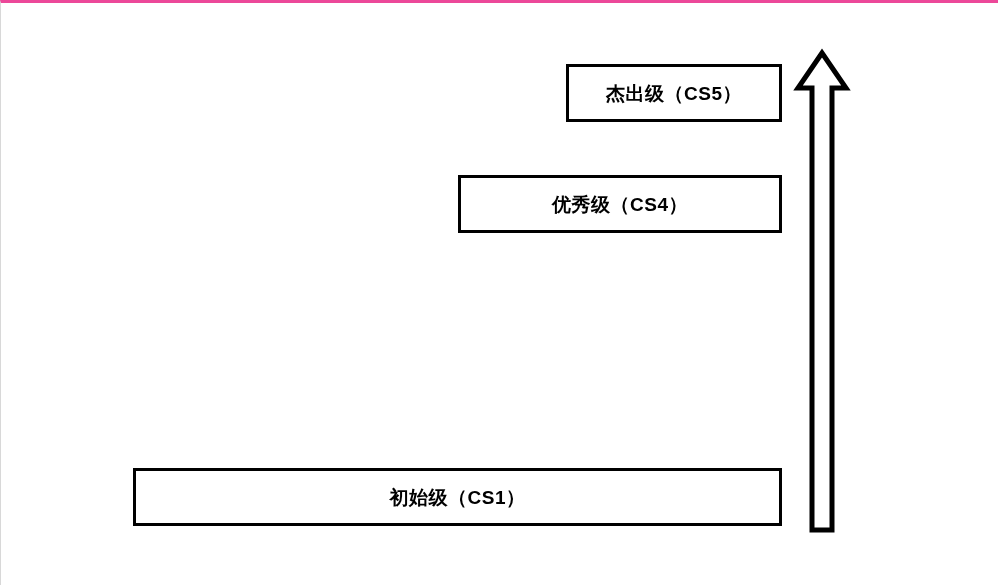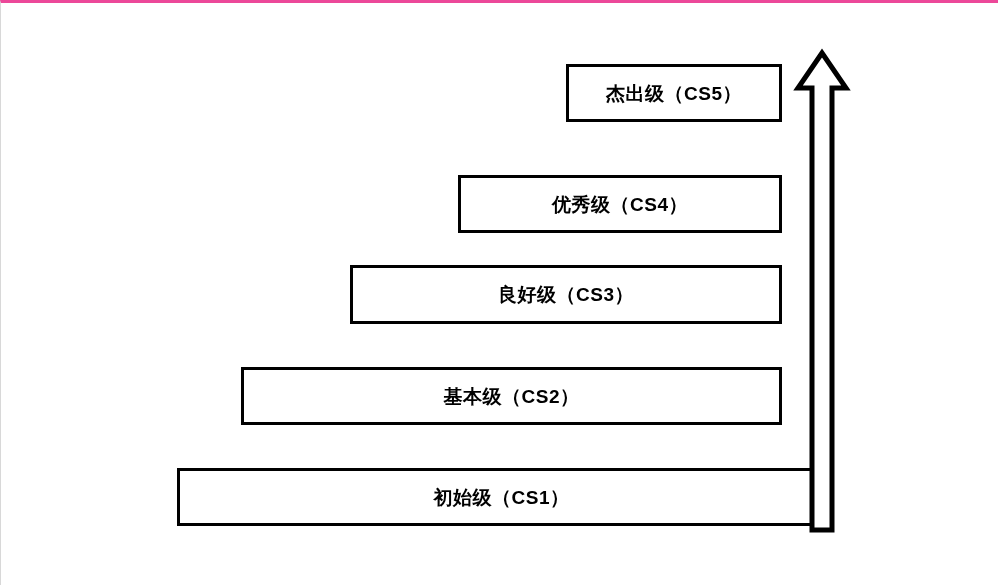--- a/index.html
+++ b/index.html
@@ -57,29 +57,23 @@
 <div id="canvas">
 
   <div class="level-box" id="box-cs5" style="left: 565px; top: 61px; width: 216px; height: 58px;">
     <span class="level-label">杰出级（CS5）</span>
   </div>
 
   <div class="level-box" id="box-cs4" style="left: 457px; top: 172px; width: 324px; height: 58px;">
     <span class="level-label">优秀级（CS4）</span>
   </div>
 
-  <div class="level-box" id="box-cs3" style="left: 349px; top: 262px; width: 432px; height: 59px;">
-    <span class="level-label">良好级（CS3）</span>
-  </div>
 
-  <div class="level-box" id="box-cs2" style="left: 240px; top: 364px; width: 541px; height: 58px;">
-    <span class="level-label">基本级（CS2）</span>
-  </div>
 
-  <div class="level-box" id="box-cs1" style="left: 132px; top: 465px; width: 649px; height: 58px; margin-left: 44px;">
+  <div class="level-box" id="box-cs1" style="left: 132px; top: 465px; width: 649px; height: 58px;">
     <span class="level-label">初始级（CS1）</span>
   </div>
 
   <div id="progress-arrow">
     <svg viewBox="0 0 56 484" preserveAspectRatio="none" aria-hidden="true">
       <polygon points="28,4 52,39 38,39 38,481 18,481 18,39 4,39" fill="#ffffff" stroke="#000000" stroke-width="5" stroke-linejoin="miter" vector-effect="non-scaling-stroke"></polygon>
     </svg>
   </div>
 
 </div>

